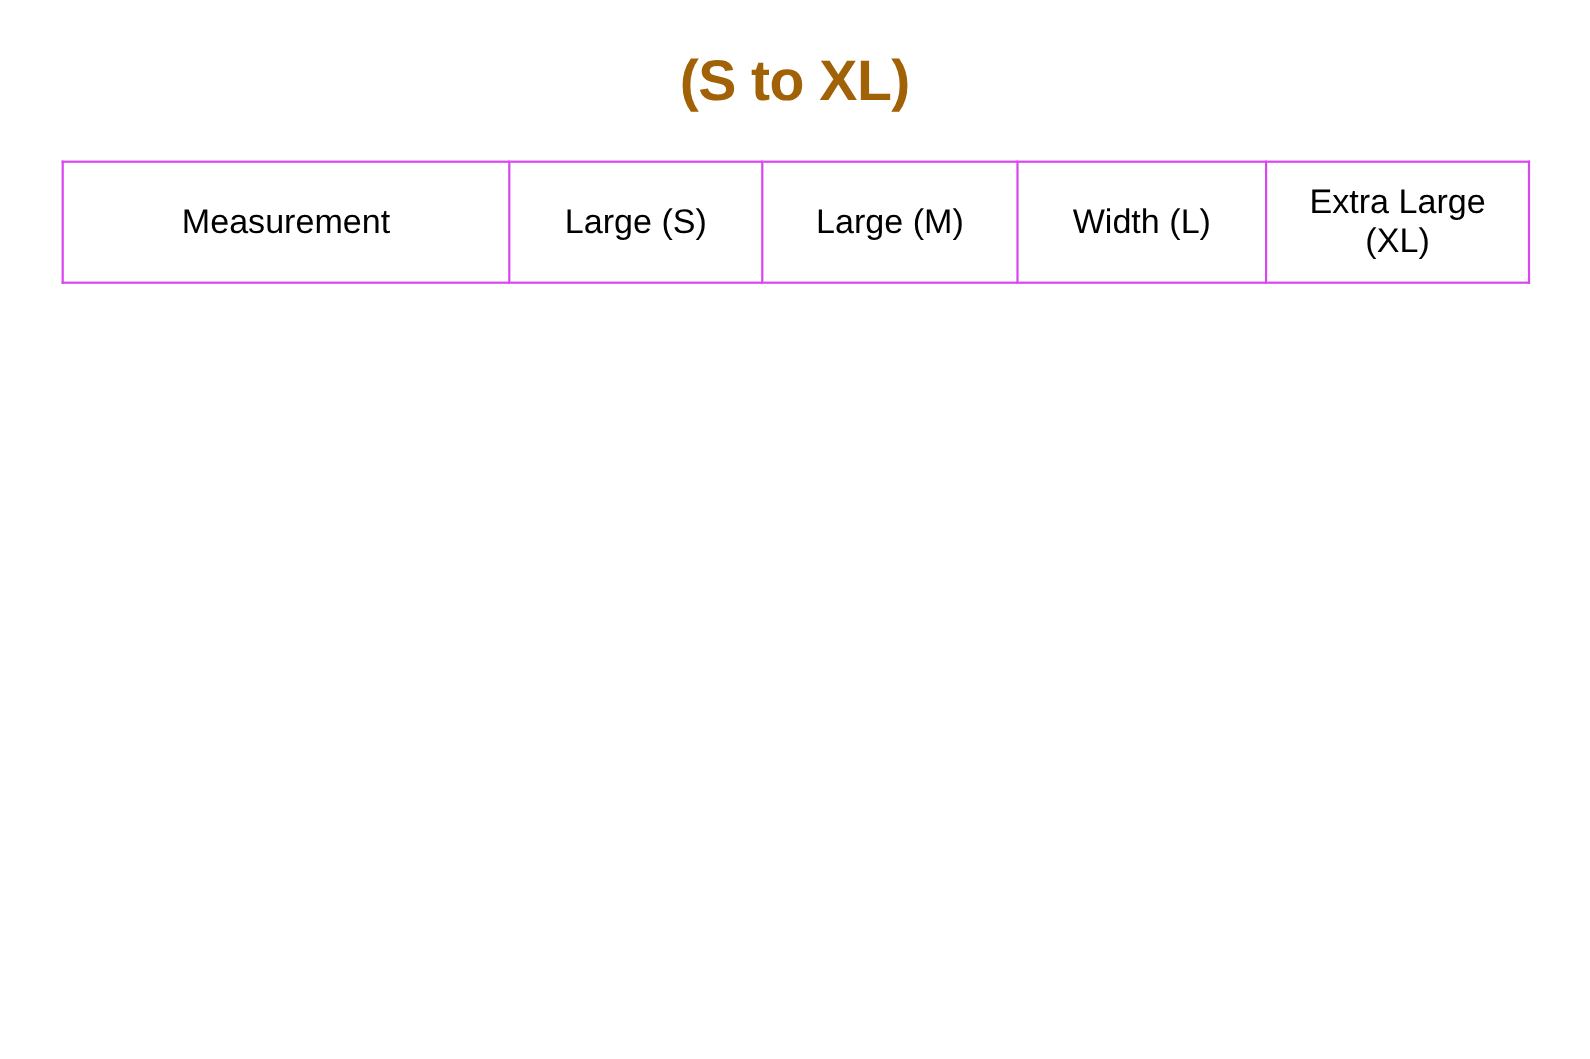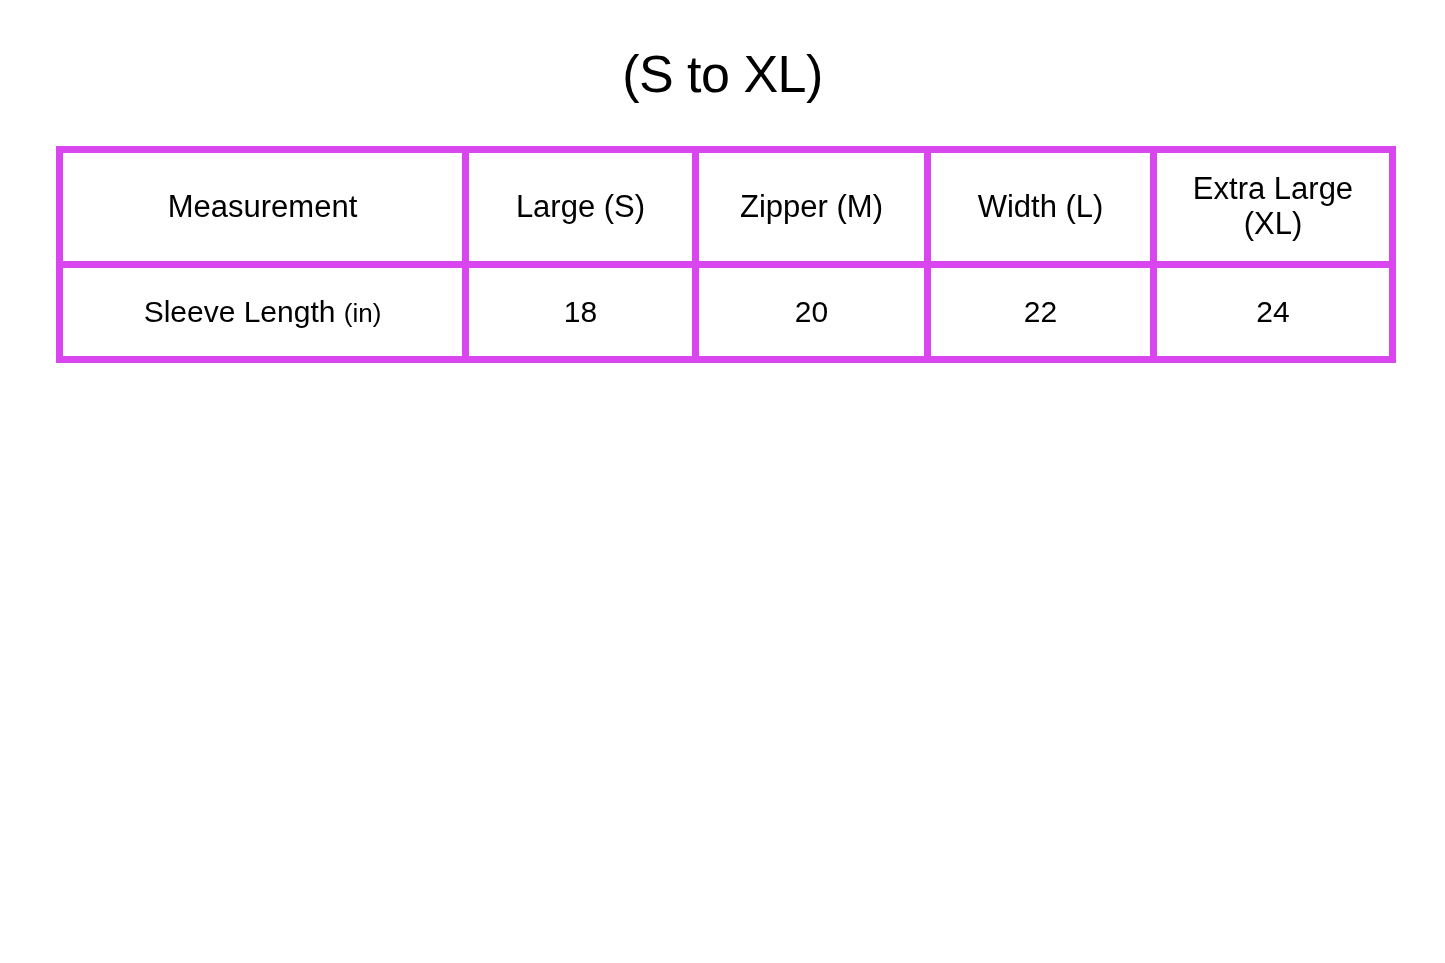--- a/index.html
+++ b/index.html
@@ -20,38 +20,38 @@
     height: 963px;
     box-sizing: border-box;
   }
   .title {
     position: absolute;
     top: 44px;
     left: 0;
     width: 1445px;
     text-align: center;
     font-size: 52px;
-    font-weight: 400;
+    font-weight: 700;
     letter-spacing: -0.5px;
-    color: #000000;
+    color: #a16207;
   }
   .table-wrap {
     position: absolute;
     top: 146px;
     left: 56px;
     width: 1333px;
   }
   table.size-table {
     border-collapse: collapse;
     width: 1333px;
     table-layout: fixed;
   }
   table.size-table td,
   table.size-table th {
-    border: 7px solid #d946ef;
+    border: 2px solid #d946ef;
     text-align: center;
     vertical-align: middle;
     padding: 0 6px;
     font-weight: 400;
     color: #000000;
   }
   
   col.c0 { width: 406px; }
   col.c1 { width: 230px; }
   col.c2 { width: 232px; }
@@ -99,30 +99,23 @@
         <col class="c0">
         <col class="c1">
         <col class="c2">
         <col class="c3">
         <col class="c4">
       </colgroup>
       <thead>
         <tr>
           <th>Measurement</th>
           <th>Large (S)</th>
-          <th>Zipper (M)</th>
+          <th>Large (M)</th>
           <th>Width (L)</th>
           <th>Extra Large (XL)</th>
         </tr>
       </thead>
       <tbody>
-        <tr data-row-index="6">
-          <td class="label"><span>Sleeve Length</span> <span class="unit">(in)</span></td>
-          <td class="value">18</td>
-          <td class="value">20</td>
-          <td class="value">22</td>
-          <td class="value">24</td>
-        </tr>
       </tbody>
     </table>
   </div>
 
 </div>
 
 </body></html>

